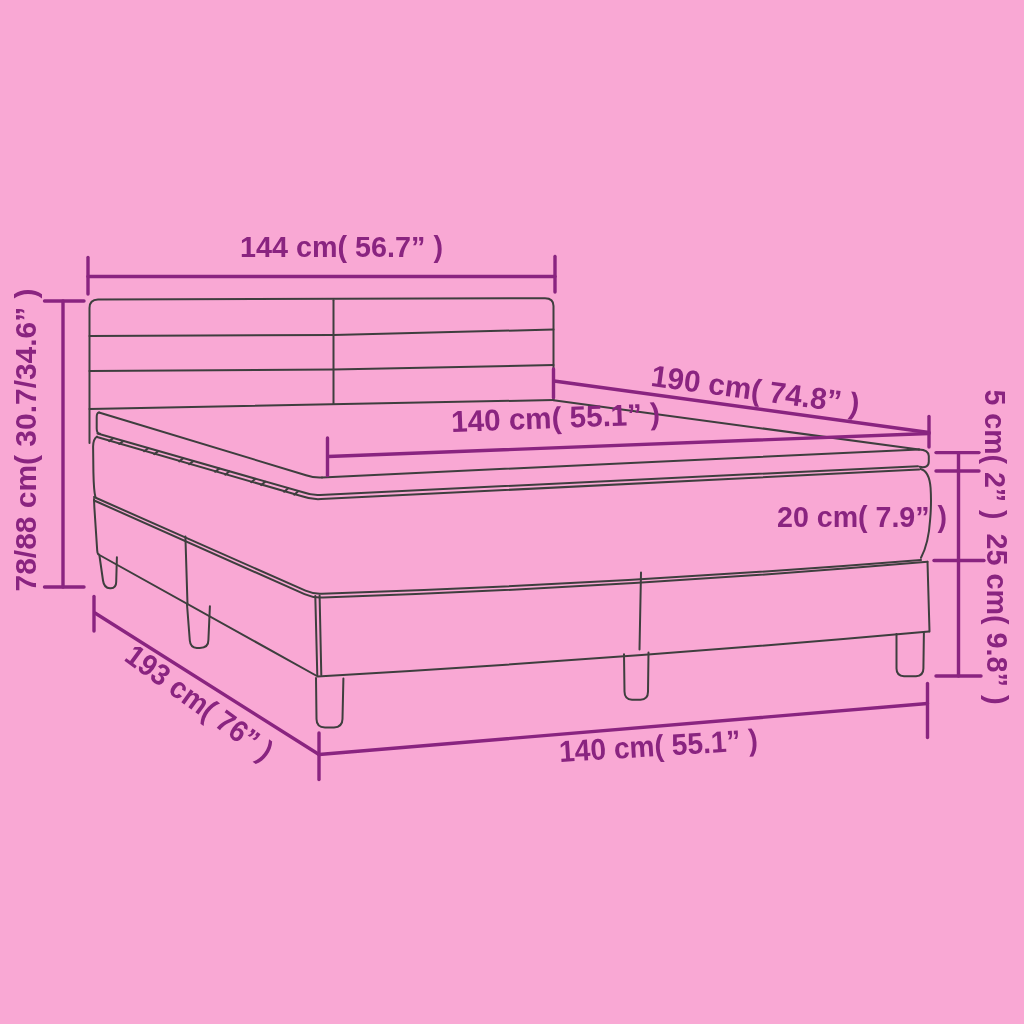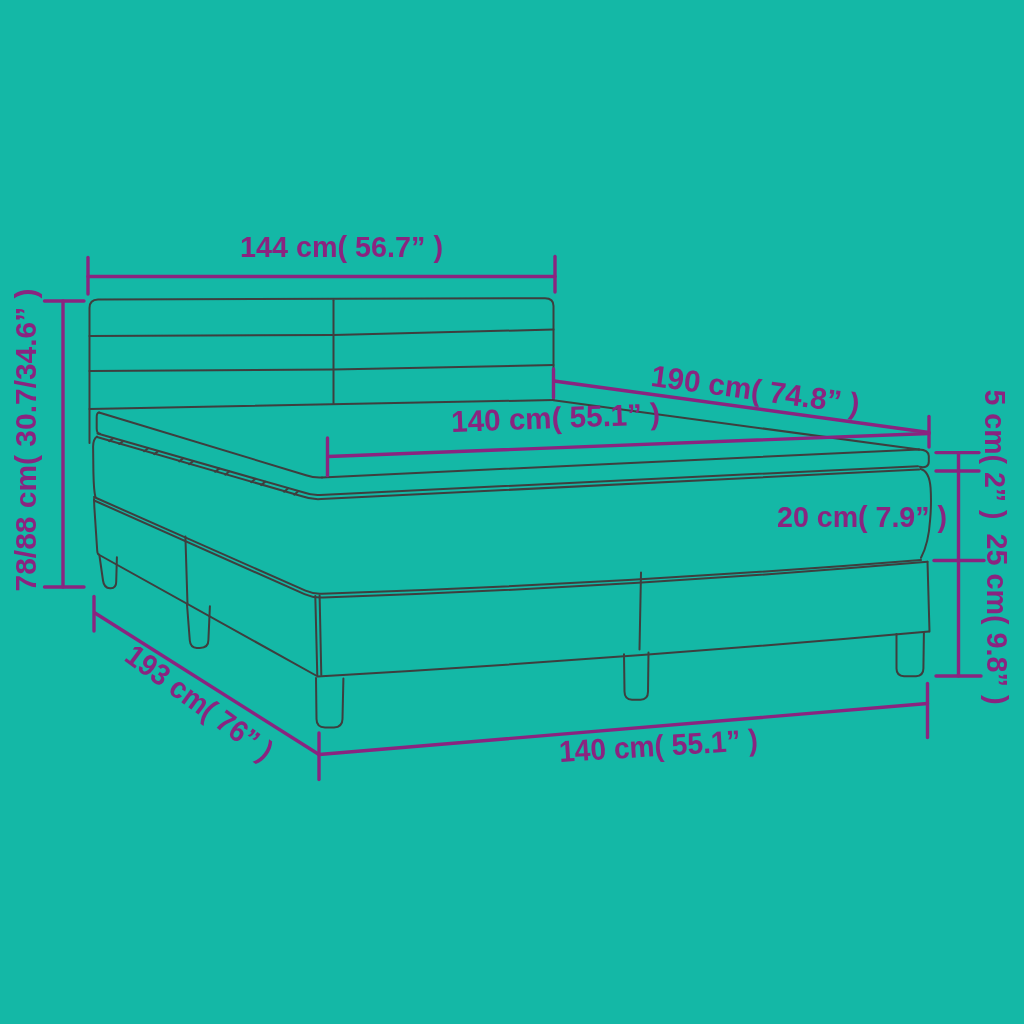--- a/index.html
+++ b/index.html
@@ -1,16 +1,16 @@
 <!DOCTYPE html>
 <html><head>
 <meta charset="utf-8">
 <style>
   html,body{margin:0;padding:0;background:#ffffff;}
-  .wrap{width:1024px;height:1024px;position:relative;background:#14b8a6;overflow:hidden;}
+  .wrap{width:1024px;height:1024px;position:relative;background:#f9a8d4;overflow:hidden;}
   text{font-family:"Liberation Sans",sans-serif;font-weight:bold;fill:#8a2480;}
 </style>
 </head>
 <body>
 
 <div class="wrap">
 <svg width="1024" height="1024" viewBox="0 0 1024 1024">
   <g fill="none" stroke="#3e3e3e" stroke-width="2" stroke-linecap="round" stroke-linejoin="round">
 
     <path d="M 89.5,443 L 89.5,308 Q 89.5,299.6 98,299.5 L 545,298.2 Q 553.5,298.2 553.5,306 L 553.5,399.5"></path>

